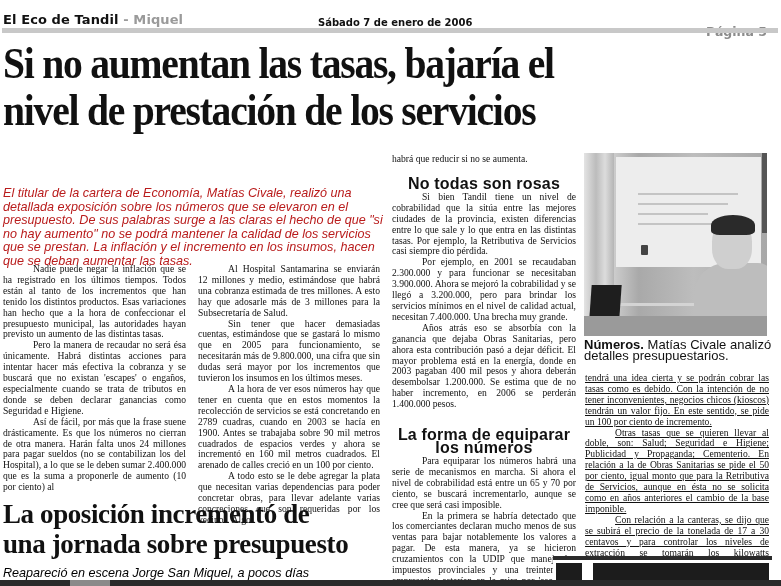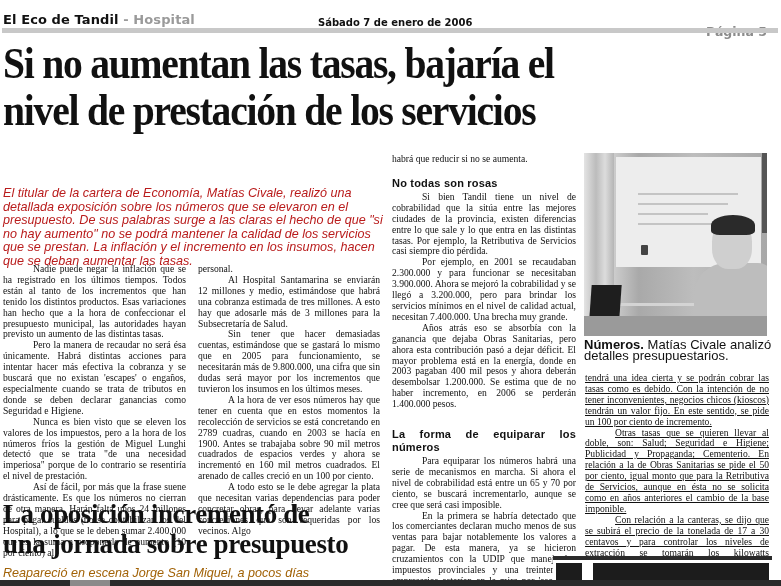--- a/index.html
+++ b/index.html
@@ -18,78 +18,76 @@
     .deck { position: absolute; left: 3px; top: 153px; width: 380px; font-family: "Liberation Sans", sans-serif; font-style: italic; font-size: 12.6px; line-height: 13.6px; color: #b91c1c; margin-top: 34px; }
 
     .col { position: absolute; font-family: "Liberation Serif", serif; font-size: 9.6px; line-height: 10.9px; text-align: justify; color: #111; }
     .col p { text-indent: 30px; }
     .col p.noindent { text-indent: 0; }
     .col1 { left: 3px; top: 264px; width: 183px; }
     .col2 { left: 198px; top: 264px; width: 182px; }
     .col3 { left: 392px; top: 154px; width: 184px; }
     .col4 { left: 585px; top: 373px; width: 184px; text-decoration: underline; }
 
-    .subhead { font-family: "Liberation Sans", sans-serif; font-weight: bold; font-size: 11px; line-height: 13px; margin: 12px 0 2px 0; text-indent: 0 !important; letter-spacing: 0.2px; }
+    .subhead { font-family: "Liberation Sans", sans-serif; font-weight: bold; font-size: 16px; line-height: 13px; text-align: center; margin: 12px 0 2px 0; text-indent: 0 !important; letter-spacing: 0.2px; }
     .subhead.second { margin-top: 18px; }
 
     .photo { position: absolute; left: 584px; top: 153px; width: 183px; height: 183px; background: #8a8a8a; overflow: hidden; }
     .photo .wall { position: absolute; left: 0; top: 0; width: 183px; height: 183px; background: linear-gradient(90deg, #c9c9c9 0%, #d8d8d8 12%, #a9a9a9 30%, #bdbdbd 60%, #a8a8a8 100%); }
     .photo .curtain { position: absolute; left: 0; top: 0; width: 30px; height: 165px; background: linear-gradient(90deg, #e4e4e4, #bcbcbc 40%, #dcdcdc 70%, #b5b5b5); }
     .photo .screen { position: absolute; left: 32px; top: 4px; width: 145px; height: 110px; background: #ededed; }
     .photo .screen .line { position: absolute; left: 22px; height: 2px; background: #c4c4c4; }
     .photo .screen .phone { position: absolute; left: 25px; top: 88px; width: 7px; height: 10px; background: #444; border-radius: 1px; }
     .photo .frame { position: absolute; left: 178px; top: 0; width: 5px; height: 80px; background: #555; }
     .photo .head { position: absolute; left: 128px; top: 66px; width: 40px; height: 50px; background: #cfcfcf; border-radius: 45% 45% 40% 40%; }
     .photo .hair { position: absolute; left: 127px; top: 62px; width: 44px; height: 20px; background: #2a2a2a; border-radius: 50% 50% 20% 20%; }
     .photo .body { position: absolute; left: 110px; top: 110px; width: 80px; height: 80px; background: #bdbdbd; border-radius: 40% 20% 0 0; }
     .photo .laptop { position: absolute; left: 6px; top: 132px; width: 30px; height: 48px; background: #1e1e1e; transform: skewX(-4deg); }
     .photo .table { position: absolute; left: 0; top: 163px; width: 183px; height: 20px; background: #9a9a9a; }
     .photo .wainscot { position: absolute; left: 30px; top: 150px; width: 110px; height: 3px; background: #d4d4d4; }
 
     .caption { position: absolute; left: 584px; top: 339px; width: 190px; font-family: "Liberation Sans", sans-serif; font-size: 13px; line-height: 11px; color: #111; }
     .caption b { font-weight: bold; }
 
     .headline2 { position: absolute; left: 3px; top: 499px; width: 390px; font-family: "Liberation Serif", serif; font-weight: bold; font-size: 27px; line-height: 30px; letter-spacing: -0.4px; color: #111; }
-    .deck2 { position: absolute; left: 3px; top: 566px; width: 380px; font-family: "Liberation Sans", sans-serif; font-style: italic; font-size: 12.6px; line-height: 14px; color: #a16207; white-space: nowrap; }
+    .deck2 { position: absolute; left: 3px; top: 566px; width: 380px; font-family: "Liberation Sans", sans-serif; font-style: italic; font-size: 12.6px; line-height: 14px; color: #000000; white-space: nowrap; }
 
     .ad-box { position: absolute; left: 553px; top: 556px; width: 219px; height: 30px; background: #ffffff; border-top: 4px solid #2b2b2b; }
     .ad-box .blk1 { position: absolute; left: 3px; top: 3px; width: 26px; height: 27px; background: #1c1c1c; }
     .ad-box .blk2 { position: absolute; left: 40px; top: 3px; width: 176px; height: 27px; background: #1c1c1c; }
 
     .bottom-bar { position: absolute; left: 0; top: 580px; width: 781px; height: 6px; background: #2a2a2a; }
     .bottom-bar .thumb { position: absolute; left: 70px; top: 0; width: 40px; height: 6px; background: #8a8a8a; }
   </style>
 </head>
 <body>
 
 <header class="masthead">
   <div class="pub">
-    <span>El Eco de Tandil</span><span class="sep"> - </span><span class="section">Hospital</span>
+    <span>El Eco de Tandil</span><span class="sep"> - </span><span class="section">Miquel</span>
   </div>
   <div class="date">Sábado 7 de enero de 2006</div>
   <div class="page">Página 5</div>
   <div class="rule"></div>
 </header>
 
 <h1 class="headline">
   <span>Si no aumentan las tasas, bajaría el</span><br>
   <span>nivel de prestación de los servicios</span>
 </h1>
 
 <p class="deck">El titular de la cartera de Economía, Matías Civale, realizó una detallada exposición sobre los números que se elevaron en el presupuesto. De sus palabras surge a las claras el hecho de que "si no hay aumento" no se podrá mantener la calidad de los servicios que se prestan. La inflación y el incremento en los insumos, hacen que se deban aumentar las tasas.</p>
 
 <div class="col col1">
   <p>Nadie puede negar la inflación que se ha registrado en los últimos tiempos. Todos están al tanto de los incrementos que han tenido los distintos productos. Esas variaciones han hecho que a la hora de confeccionar el presupuesto municipal, las autoridades hayan previsto un aumento de las distintas tasas.</p>
   <p>Pero la manera de recaudar no será ésa únicamente. Habrá distintas acciones para intentar hacer más efectiva la cobranza y se buscará que no existan 'escapes' o engaños, especialmente cuando se trata de tributos en donde se deben declarar ganancias como Seguridad e Higiene.</p>
-  <p>Nunca es bien visto que se eleven los valores de los impuestos, pero a la hora de los números fríos la gestión de Miguel Lunghi detectó que se trata "de una necesidad imperiosa" porque de lo contrario se resentiría el nivel de prestación.</p>
   <p>Así de fácil, por más que la frase suene drásticamente. Es que los números no cierran de otra manera. Harán falta unos 24 millones para pagar sueldos (no se contabilizan los del Hospital), a lo que se le deben sumar 2.400.000 que es la suma a proponerle de aumento (10 por ciento) al</p>
 </div>
 
 <div class="col col2">
-  <p class="noindent">personal.</p>
   <p>Al Hospital Santamarina se enviarán 12 millones y medio, estimándose que habrá una cobranza estimada de tres millones. A esto hay que adosarle más de 3 millones para la Subsecretaría de Salud.</p>
   <p>Sin tener que hacer demasiadas cuentas, estimándose que se gastará lo mismo que en 2005 para funcionamiento, se necesitarán más de 9.800.000, una cifra que sin dudas será mayor por los incrementos que tuvieron los insumos en los últimos meses.</p>
   <p>A la hora de ver esos números hay que tener en cuenta que en estos momentos la recolección de servicios se está concretando en 2789 cuadras, cuando en 2003 se hacía en 1900. Antes se trabajaba sobre 90 mil metros cuadrados de espacios verdes y ahora se incrementó en 160 mil metros cuadrados. El arenado de calles creció en un 100 por ciento.</p>
   <p>A todo esto se le debe agregar la plata que necesitan varias dependencias para poder concretar obras, para llevar adelante varias concreciones que son requeridas por los vecinos. Algo</p>
 </div>
 
 <div class="col col3">
   <p class="noindent">habrá que reducir si no se aumenta.</p>
   <h3 class="subhead">No todas son rosas</h3>
   <p>Si bien Tandil tiene un nivel de cobrabilidad que la sitúa entre las mejores ciudades de la provincia, existen diferencias entre lo que sale y lo que entra en las distintas tasas. Por ejemplo, la Retributiva de Servicios casi siempre dio pérdida.</p>

